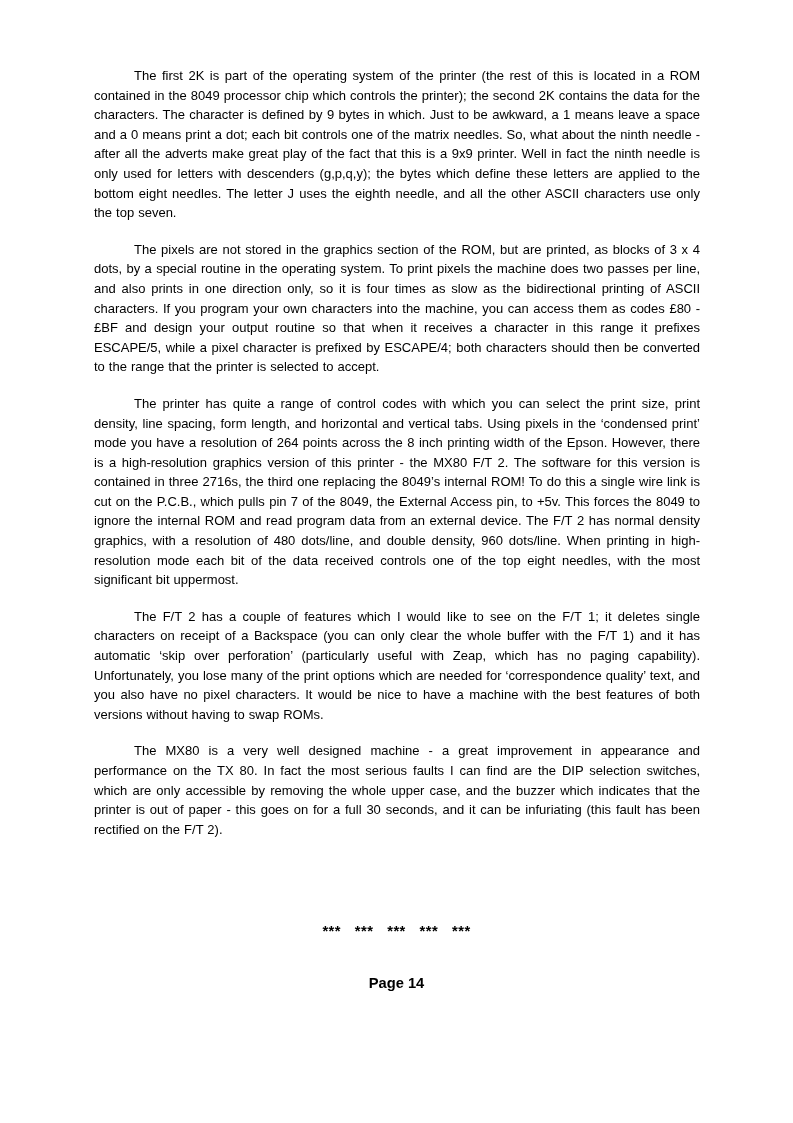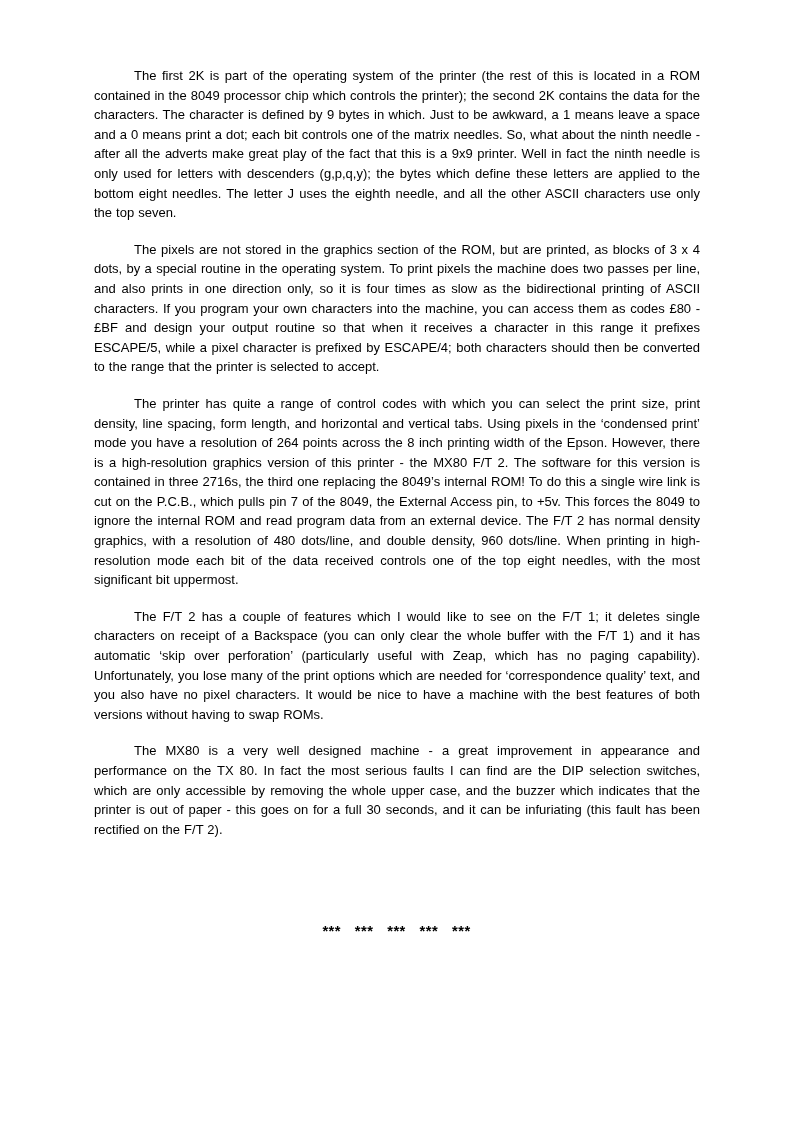--- a/index.html
+++ b/index.html
@@ -72,14 +72,15 @@
   <div class="content">
     <p class="para">The first 2K is part of the operating system  of  the printer (the rest of this is located in a ROM  contained  in  the 8049  processor chip which controls the printer); the  second  2K contains the data for the characters. The character is defined by 9 bytes in which. Just to be awkward, a 1 means leave a space and a 0 means print a dot; each bit controls one of  the  matrix needles. So, what about the ninth needle - after all the adverts make great play of the fact that this is a 9x9 printer.  Well  in fact the ninth needle is only used for  letters  with  descenders (g,p,q,y); the bytes which define these letters  are  applied  to the bottom eight needles.  The letter J uses the  eighth  needle, and all the other ASCII characters use only the top seven.</p>
     <p class="para">The pixels are not stored in the  graphics  section  of  the ROM, but are printed, as blocks of 3  x  4  dots,  by  a  special routine in the operating system. To print pixels the machine does two passes per line, and also prints in one direction only, so it is four times as slow as  the  bidirectional  printing  of  ASCII characters.  If you program your own characters into the machine, you can access them as codes £80 - £BF  and  design  your  output routine so that when it receives a character  in  this range  it prefixes  ESCAPE/5,  while  a  pixel  character  is  prefixed  by ESCAPE/4; both characters should then be converted to  the  range that the printer is selected to accept.</p>
     <p class="para">The printer has quite a range of control  codes  with  which you can select the print size, print density, line spacing,  form length, and horizontal and vertical tabs. Using  pixels  in the ‘condensed print’ mode you have a resolution of 264 points across the 8 inch printing width of the  Epson.   However,  there  is  a high-resolution graphics version of this printer - the  MX80  F/T 2.   The software for this version is contained  in  three  2716s, the third one replacing the 8049’s internal ROM! To do this  a single wire link is cut on the P.C.B., which pulls pin 7  of  the 8049, the External Access pin, to +5v.  This forces the  8049  to ignore the internal ROM and read program data  from  an  external device.   The F/T 2 has normal density graphics, with a resolution of 480  dots/line,  and  double  density,  960  dots/line. When printing in high-resolution mode each bit of  the  data  received controls one of the top eight needles, with the most  significant bit uppermost.</p>
     <p class="para">The F/T 2 has a couple of features which I would like to see on the F/T 1; it deletes  single  characters  on  receipt  of  a Backspace (you can only clear the whole buffer with the F/T 1) and it has automatic ‘skip over perforation’ (particularly useful with Zeap, which has no paging  capability).  Unfortunately,  you lose  many  of the print options which are needed for ‘correspondence quality’ text,  and you also  have no  pixel characters.  It would be nice to have a  machine  with  the  best features of both versions without having to swap ROMs.</p>
     <p class="para">The  MX80  is  a  very  well  designed  machine  - a  great improvement in appearance and performance on the TX 80.  In  fact the most  serious  faults  I  can find  are  the  DIP  selection switches, which are only accessible by removing the whole  upper case, and the buzzer which indicates that the printer is  out  of paper - this goes on for  a  full  30  seconds,  and  it  can  be infuriating (this fault has been rectified on the F/T 2).</p>
   </div>
 
   <div class="stars-row">***   ***   ***   ***   ***</div>
 
+  <div class="page-number">Page 14</div>
 
 </div>
 
 </body></html>

